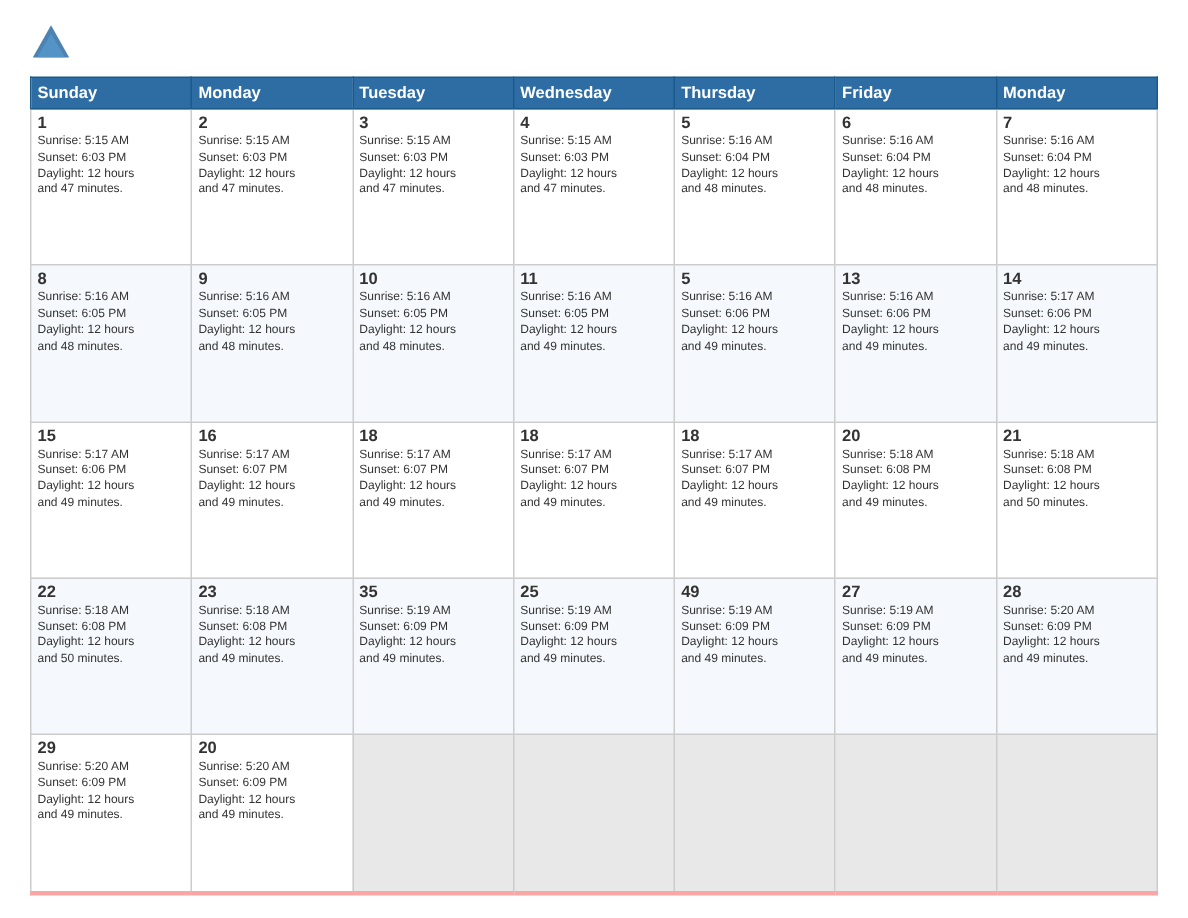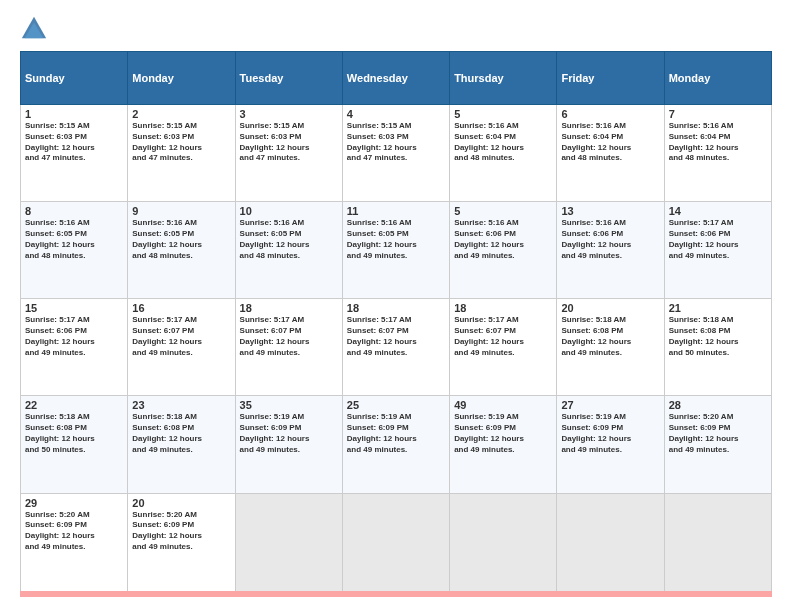--- a/index.html
+++ b/index.html
@@ -63,21 +63,21 @@
       flex: 1;
       border: 1px solid #ccc;
       border-collapse: collapse;
       width: 100%;
       table-layout: fixed;
     }
     .calendar th {
       background: #2e6da4;
       color: #fff;
       font-size: 11px;
-      padding: 20px 4px;
+      padding: 4px 4px;
       border: 1px solid #1a5a8a;
       text-align: left;
       font-weight: bold;
     }
     .calendar td {
       border: 1px solid #ccc;
       vertical-align: top;
       padding: 3px 4px;
       font-size: 8.5px;
       color: #333;
@@ -93,24 +93,23 @@
       font-size: 11px;
       font-weight: bold;
       color: #333;
       display: block;
       margin-bottom: 1px;
     }
     .day-info {
       font-size: 8px;
       line-height: 1.35;
       color: #333;
-      font-weight: bold;
     }
     .last-row td {
-      border-bottom: 6px solid #fca5a5;
+      border-bottom: 3px solid #fca5a5;
     }
   </style>
 </head>
 <body>
 
 <div class="page">
   <div class="header">
     <div class="logo">
       <svg class="logo-icon" viewBox="0 0 30 30" xmlns="http://www.w3.org/2000/svg">
         <polygon points="15,2 28,25 2,25" fill="#2e6da4" opacity="0.85"></polygon>

